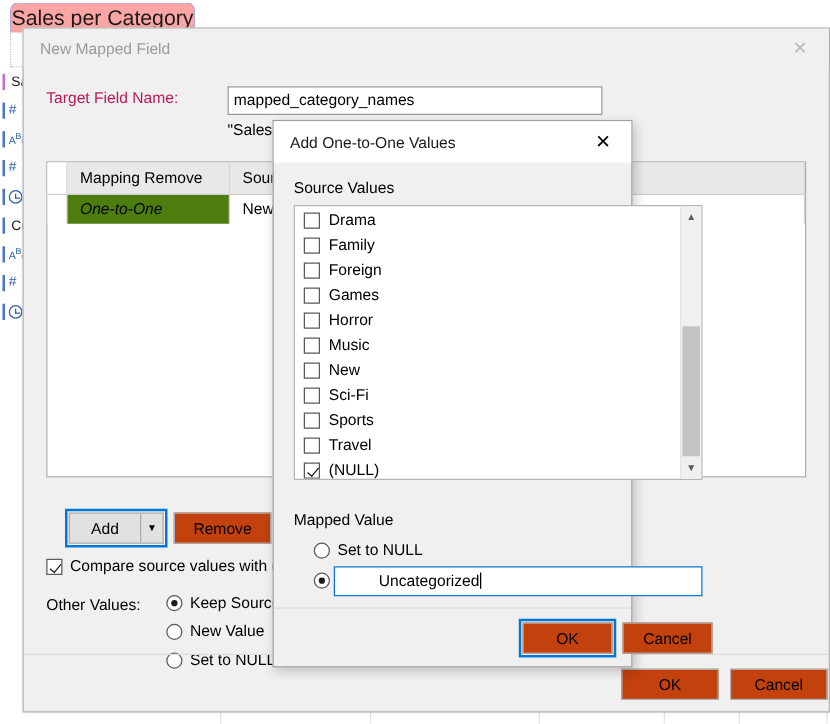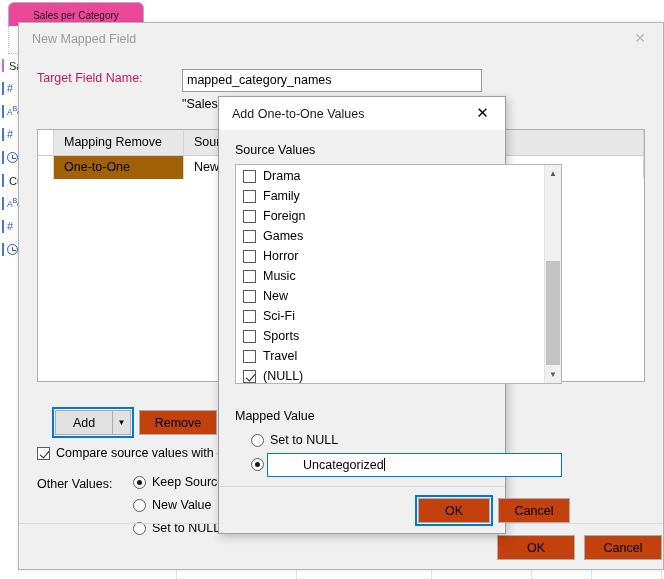--- a/index.html
+++ b/index.html
@@ -13,27 +13,27 @@
     background: #ffffff;
   }
 
   #root { position: relative; width: 664px; height: 579px; }
 
   
   .bg-layer { position: absolute; inset: 0; background: #ffffff; }
 
   .tab {
     position: absolute; left: 8px; top: 2px;
-    width: 136px; height: 25px;
-    background: #ec4899;
+    width: 148px; height: 25px;
+    background: #fca5a5;
     border: 1px solid #b9a8d6;
     border-bottom: none;
     border-radius: 6px 6px 0 0;
     display: flex; align-items: center; justify-content: center;
-    font-size: 10px; color: #1a1a1a;
+    font-size: 17px; color: #1a1a1a;
   }
   .tab-body {
     position: absolute; left: 8px; top: 26px;
     width: 148px; height: 28px;
     background: #ffffff;
     border-left: 1px dotted #c6b9dd;
     border-right: 1px dotted #c6b9dd;
     border-bottom: 1px dotted #c6b9dd;
   }
 
@@ -132,21 +132,21 @@
   .grid-head .gh {
     padding: 0 0 0 10px; line-height: 25px; font-size: 12.5px;
     border-right: 1px solid #d5d5d5; overflow: hidden; white-space: nowrap;
   }
   .grid-head .corner { width: 16px; border-right: 1px solid #d5d5d5; background:#fff; }
   .grid-row { display: flex; height: 23px; }
   .grid-row .gc {
     padding: 0 0 0 10px; line-height: 22px; font-size: 12.5px;
     border-right: 1px solid #d5d5d5; overflow: hidden; white-space: nowrap;
   }
-  .grid-row .gc.sel { background: #a16207; }
+  .grid-row .gc.sel { background: #4d7c0f; font-style: italic; }
   .grid-row .rowhdr { width: 16px; background: #ffffff; border-right: 1px solid #d5d5d5; }
 
   .btn {
     background: #c2410c; border: 1px solid #adadad;
     font-size: 12.5px; color: #000; cursor: default;
     display: flex; align-items: center; justify-content: center;
     font-family: Liberation Sans, sans-serif;
   }
   .btn.focus { outline: 2px solid #0078d7; outline-offset: 1px; }
   .split {

